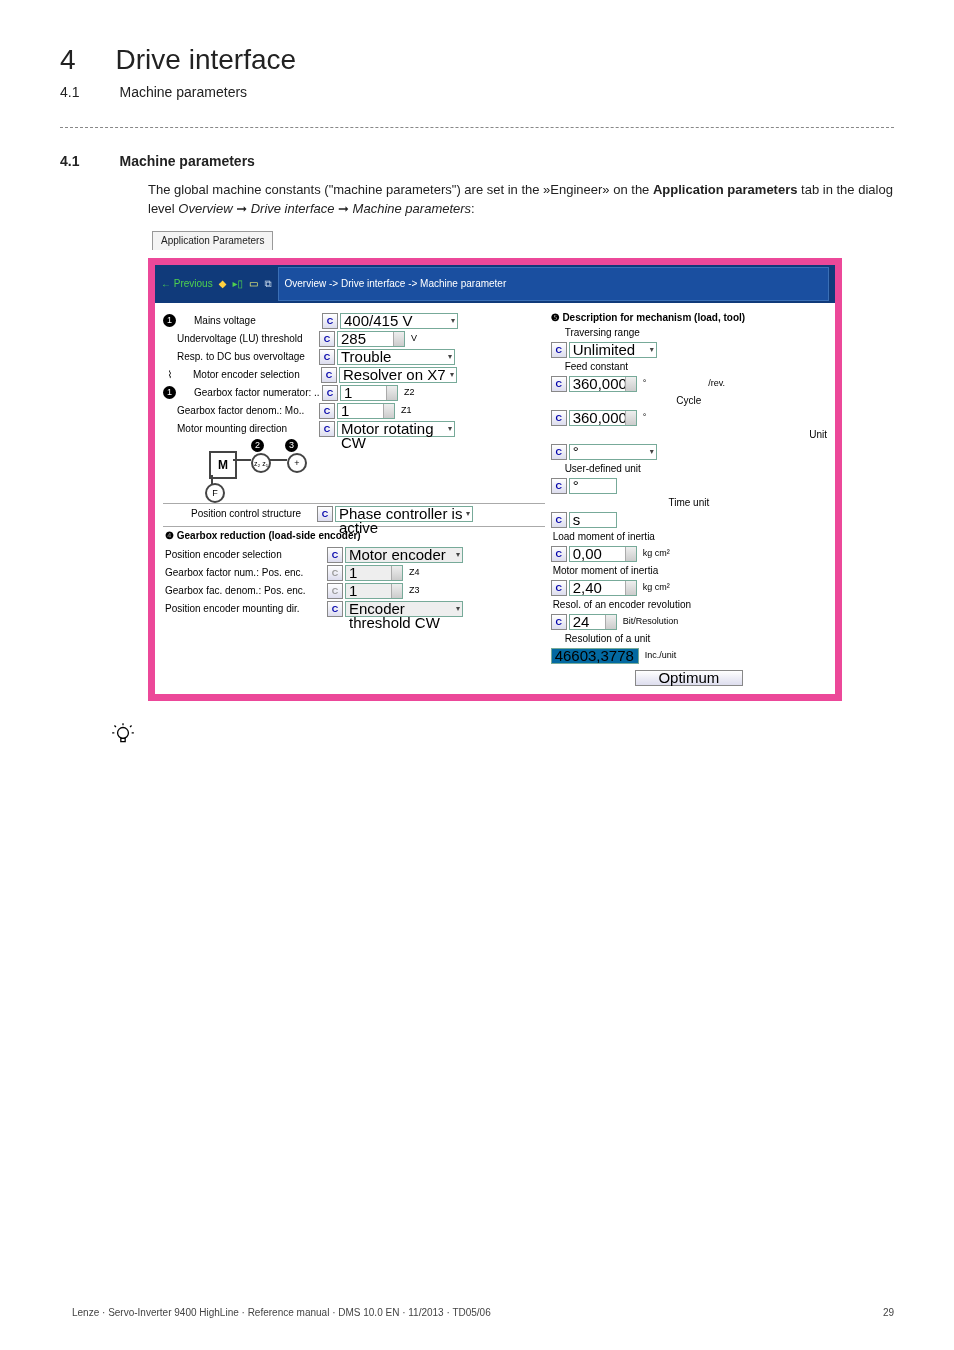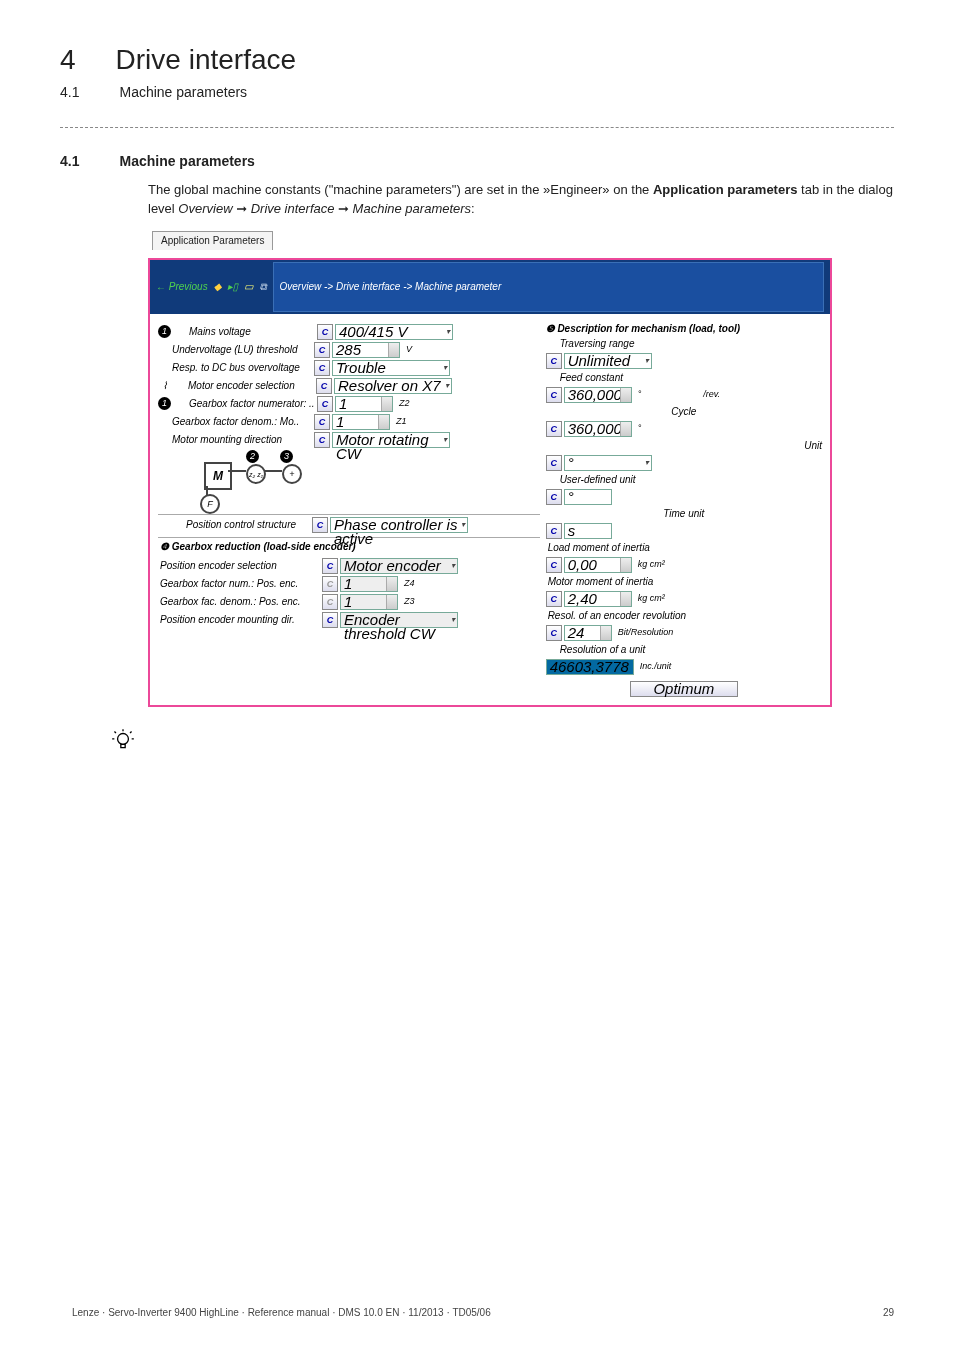--- a/index.html
+++ b/index.html
@@ -21,27 +21,26 @@
     margin: 24px 0;
   }
   .sec-head { margin-top: 10px; display:flex; gap:40px; font-weight:700; font-size:14px;}
   .body-indent { margin-left: 88px; }
   .body-text { margin-top: 10px; font-size: 13px; }
   .bold { font-weight: 700; }
   .italic { font-style: italic; }
   
   .screenshot {
     width: 680px;
-    border: 2px solid #ec4899;
+    border: 7px solid #ec4899;
     margin-top: 8px;
     font-family: Tahoma, Arial, sans-serif;
     font-size: 10px;
     color: #000;
     background: #fff;
-    font-style: italic;
   }
   .tab-label {
     display:inline-block;
     padding: 2px 8px;
     border: 1px solid #999;
     border-bottom: none;
     background: #f4f4f4;
     margin-left: 4px;
     font-size: 10px;
   }
@@ -50,21 +49,21 @@
     color: #fff;
     padding: 2px 6px;
     display:flex;
     align-items:center;
     gap: 6px;
     font-size: 10px;
   }
   .nav-bar .prev { color: #4fd04f; }
   .bc-box {
     background: #1a4fa0;
-    padding: 17px 6px;
+    padding: 9px 6px;
     border: 1px solid #3a6fb6;
     flex: 1;
     white-space: nowrap;
     overflow: hidden;
   }
   .panel {
     display:flex;
     padding: 8px;
     gap: 6px;
   }

